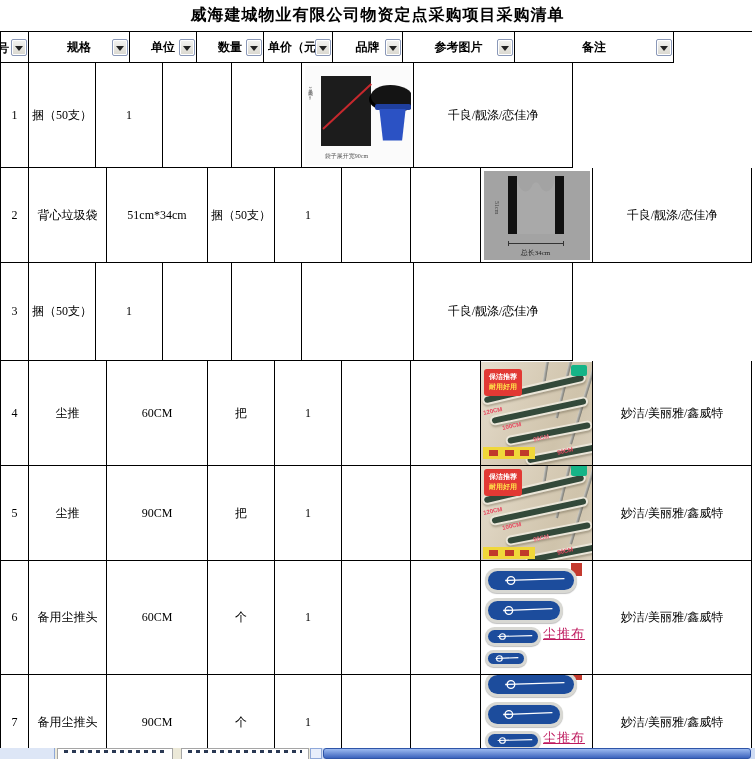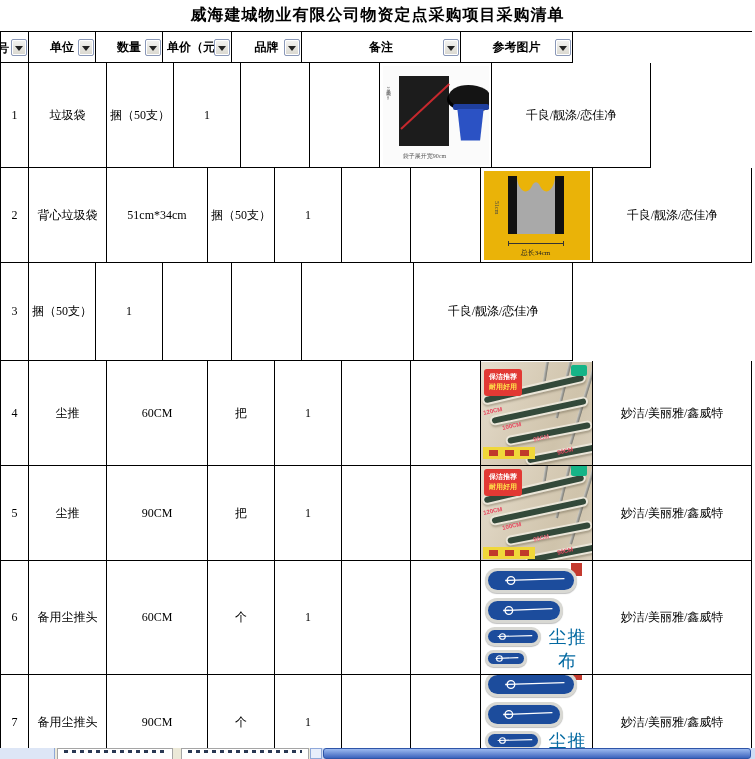--- a/index.html
+++ b/index.html
@@ -47,21 +47,21 @@
   .bb-htext { position:absolute; left:2px; top:20px; writing-mode:vertical-rl;
               font-size:5px; color:#777; letter-spacing:0; }
   .bb-wtext { position:absolute; left:12px; top:86px; width:60px; font-size:6px; color:#555; text-align:center;}
   .bb-blob { position:absolute; left:66px; top:19px; width:42px; height:24px; background:#141414;
              border-radius:46% 54% 40% 52%; box-shadow:-3px 3px 0 -1px #000, 4px 4px 0 -2px #0a0a0a; }
   .bb-rim  { position:absolute; left:70px; top:38px; width:36px; height:6px; background:#1f3f9e; border-radius:2px; }
   .bb-bin  { position:absolute; left:73px; top:43px; width:30px; height:32px; background:#2b52c4;
              clip-path:polygon(6% 0,94% 0,82% 100%,18% 100%); }
 
   
-  .img-vestbag { position:relative; width:106px; height:89px; background:#eab308; overflow:hidden; }
+  .img-vestbag { position:relative; width:106px; height:89px; background:#a3a3a3; overflow:hidden; }
   .vb-svg { position:absolute; left:24px; top:5px; }
   .vb-htext { position:absolute; left:10px; top:30px; writing-mode:vertical-rl; font-size:6px; color:#444; }
   .vb-line { position:absolute; left:24px; top:70px; width:56px; height:5px;
              border-left:1px solid #333; border-right:1px solid #333; }
   .vb-line::after { content:""; position:absolute; left:0; right:0; top:2px; border-top:1px solid #333; }
   .vb-wtext { position:absolute; left:24px; top:77px; width:56px; text-align:center; font-size:7px; color:#222; }
 
   
   .img-mopphoto { position:relative; width:112px; height:103px; overflow:hidden;
         background:linear-gradient(115deg,#e6ddcd 0%,#d8cdb8 40%,#cfc3ab 70%,#d9cfbc 100%); }
@@ -92,21 +92,21 @@
   .img-mopheads { position:relative; width:112px; height:114px; background:#fff; overflow:hidden; }
   .mh-badge { position:absolute; right:10px; top:2px; width:11px; height:13px; background:#c43a2f; }
   .mh-bar { position:absolute; background:#d8d8d3; border-radius:12px; padding:3px;
             box-shadow:0 1px 1px rgba(0,0,0,.25); }
   .mh-bar .blue { width:100%; height:100%; background:#1c4c9c; border-radius:10px;
                   display:flex; align-items:center; }
   .mh-bar.b1{left:4px;  top:7px;  width:92px; height:25px;}
   .mh-bar.b2{left:4px;  top:37px; width:78px; height:25px;}
   .mh-bar.b3{left:4px;  top:66px; width:56px; height:19px;}
   .mh-bar.b4{left:4px;  top:89px; width:42px; height:17px;}
-  .mh-caption { position:absolute; left:62px; top:64px; font-size:18px; color:#0369a1; letter-spacing:1px; }
+  .mh-caption { position:absolute; left:62px; top:64px; font-size:13px; color:#be185d; letter-spacing:1px;text-decoration:underline; }
 
   
   .tabbar { position:absolute; left:0; top:748px; width:755px; height:11px; background:#ece9d8; overflow:hidden; }
   .tab-nav { position:absolute; left:0; top:0; width:55px; height:11px; background:#dde6f6;
              border-right:1px solid #8fa8d8; }
   .sheet-tab { position:absolute; top:0; height:11px; background:#fff; border:1px solid #a5a5a5; border-bottom:none; }
   .sheet-tab .txtcut { position:absolute; left:6px; right:6px; top:1px; height:3px;
         background:repeating-linear-gradient(90deg,#2b3a55 0 4px,transparent 4px 8px); }
   .tab1 { left:57px;  width:116px; }
   .tab2 { left:181px; width:128px; }
@@ -121,49 +121,52 @@
 
 <div class="title">威海建城物业有限公司物资定点采购项目采购清单</div>
 
 <div class="tbl">
 
   <div class="tr hdr">
     <div class="td c0">
       <span class="hlabel">序号</span>
       <span class="filter-btn"></span>
     </div>
+    <div class="td c2">
+      <span class="hlabel">规格</span>
+      <span class="filter-btn"></span>
+    </div>
     <div class="td c3">
       <span class="hlabel">单位</span>
       <span class="filter-btn"></span>
     </div>
     <div class="td c4">
       <span class="hlabel">数量</span>
       <span class="filter-btn"></span>
     </div>
     <div class="td c5">
       <span class="hlabel">单价（元）</span>
       <span class="filter-btn"></span>
     </div>
     <div class="td c6">
       <span class="hlabel">品牌</span>
       <span class="filter-btn"></span>
     </div>
+    <div class="td c7">
+      <span class="hlabel">参考图片</span>
+      <span class="filter-btn"></span>
+    </div>
     <div class="td c8">
       <span class="hlabel">备注</span>
       <span class="filter-btn"></span>
     </div>
-    <div class="td c7">
-      <span class="hlabel">参考图片</span>
-      <span class="filter-btn"></span>
-    </div>
   </div>
 
   <div class="tr r1">
     <div class="td c0">1</div>
-    <div class="td c1">垃圾袋</div>
     <div class="td c3">捆（50支）</div>
     <div class="td c4">1</div>
     <div class="td c5"></div>
     <div class="td c6"></div>
     <div class="td c7">
       <div class="img-blackbag">
         <span class="bb-htext">袋子高100cm</span>
         <div class="bb-rect"></div>
         <div class="bb-line"></div>
         <div class="bb-blob"></div>

